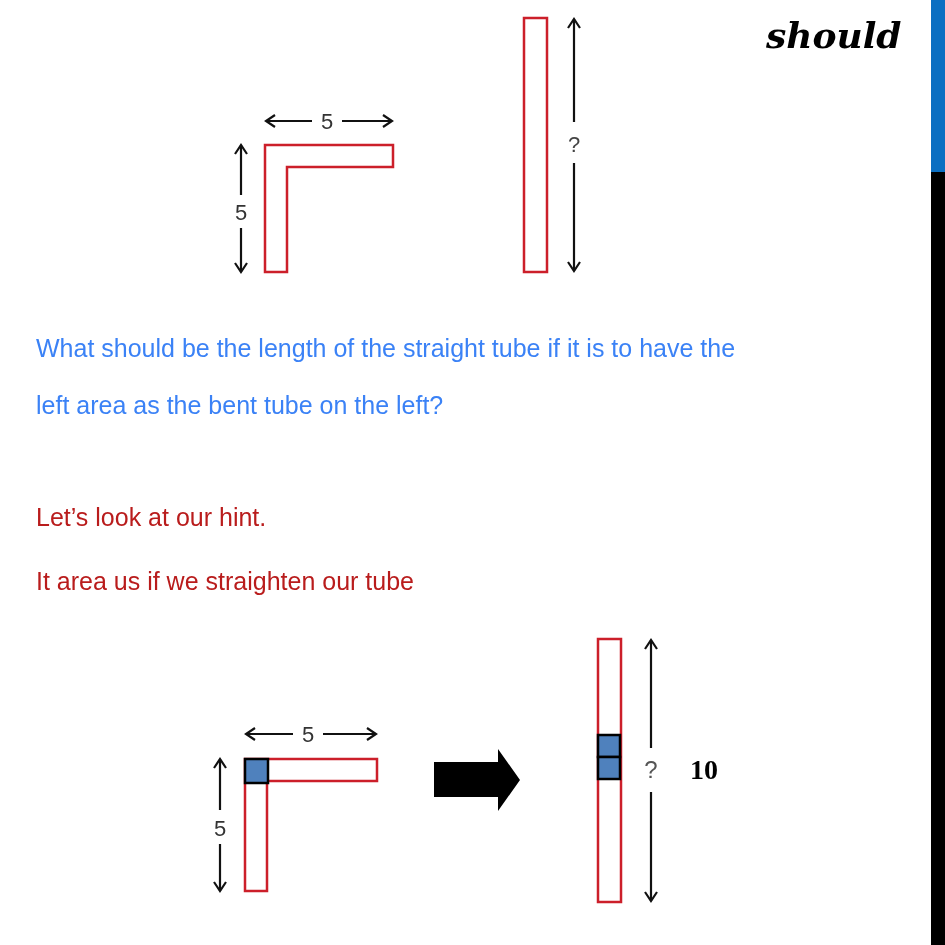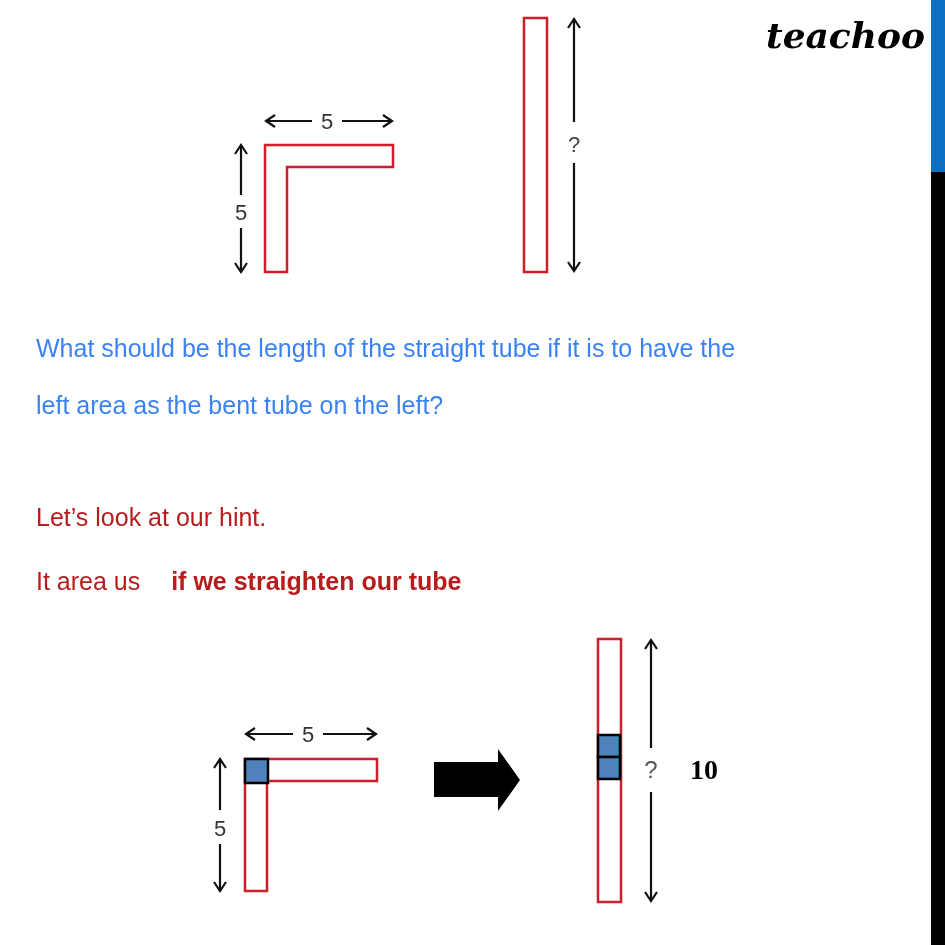--- a/index.html
+++ b/index.html
@@ -16,28 +16,28 @@
     color: #000; letter-spacing: 0px;
   }
   .side-blue { left: 931px; top: 0; width: 14px; height: 172px; background: #0b6fc2; }
   .side-black { left: 931px; top: 172px; width: 14px; height: 773px; background: #000; }
   .blue-text {
     left: 36px; color: #3b82f6; font-size: 25px; white-space: nowrap;
   }
   .black-text {
     left: 36px; color: #b91c1c; font-size: 25px; white-space: nowrap;
   }
-  .black-text b { font-weight: bold; margin-left: 24px; }
+  .black-text b { font-weight: normal; }
   svg text { font-family: "Liberation Sans", "DejaVu Sans", sans-serif; }
   .ten { font-family: "Liberation Serif", "DejaVu Serif", serif; font-weight: bold; }
 </style>
 </head>
 <body>
 
-<div class="abs logo">teachoo</div>
+<div class="abs logo">should</div>
 
 <div class="abs side-blue"></div>
 <div class="abs side-black"></div>
 
 <svg class="abs" style="left:0;top:0" width="945" height="300">
   <defs>
     <marker id="ah" markerWidth="12" markerHeight="14" refX="10" refY="7" orient="auto" markerUnits="userSpaceOnUse">
       <path d="M1,1 L10,7 L1,13" fill="none" stroke="#111" stroke-width="2.2"></path>
     </marker>
   </defs>

